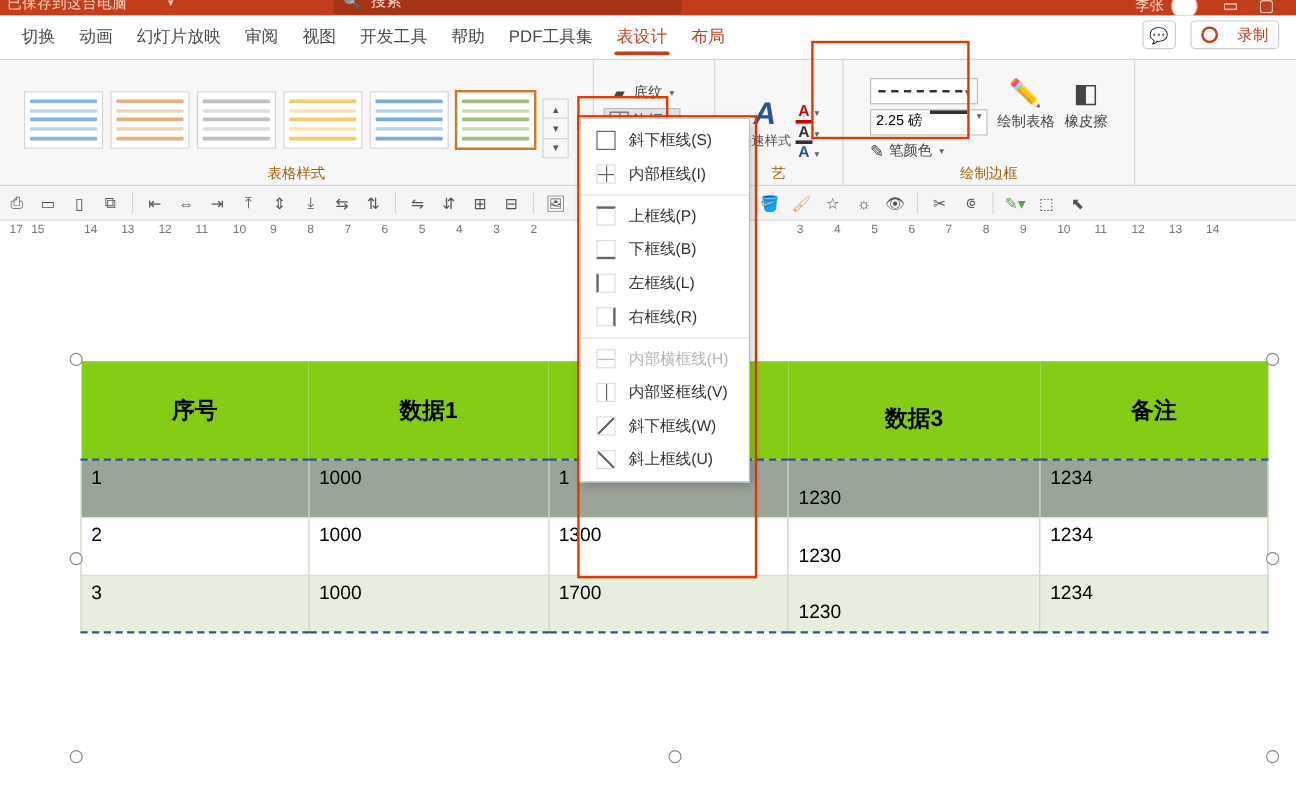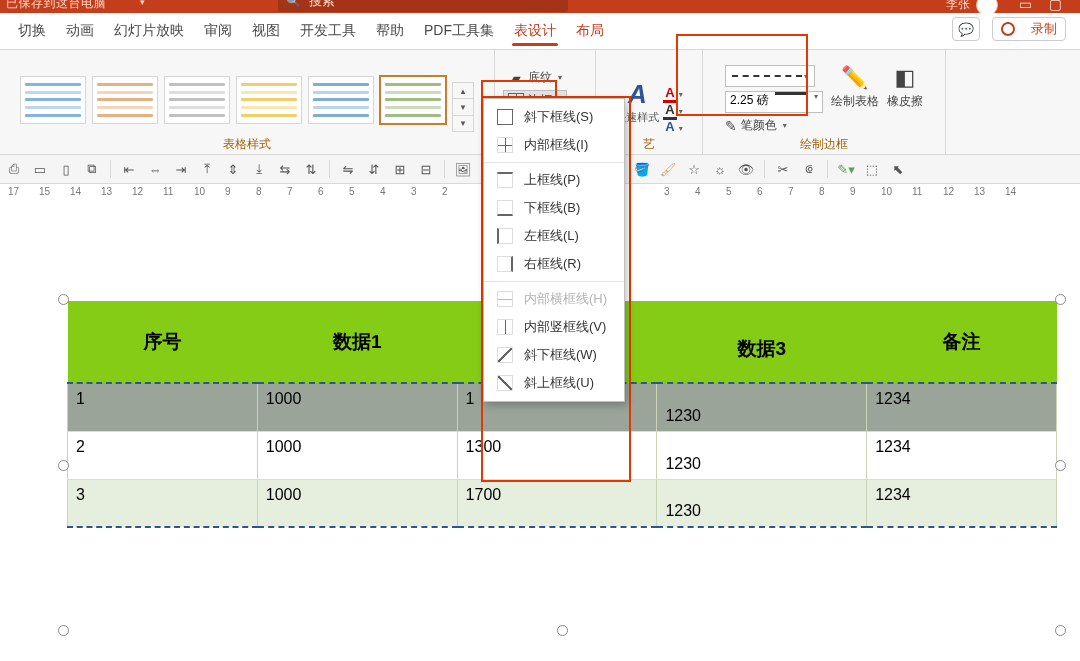--- a/index.html
+++ b/index.html
@@ -335,21 +335,21 @@
     <span class="qbtn">⟃</span>
     <span class="sep"></span>
     <span class="qbtn" style="color:#5a9e5a">✎▾</span>
     <span class="qbtn">⬚</span>
     <span class="qbtn">⬉</span>
   </div>
 </div>
 
 <div class="ruler" id="ruler">
     <span class="num" style="left: 8px;">17</span>
-    <span class="num" style="left: 39px;">15</span>
+    <span class="num" style="left: 26px;">15</span>
     <span class="num" style="left: 70px;">14</span>
     <span class="num" style="left: 101px;">13</span>
     <span class="num" style="left: 132px;">12</span>
     <span class="num" style="left: 163px;">11</span>
     <span class="num" style="left: 194px;">10</span>
     <span class="num" style="left: 225px;">9</span>
     <span class="num" style="left: 256px;">8</span>
     <span class="num" style="left: 287px;">7</span>
     <span class="num" style="left: 318px;">6</span>
     <span class="num" style="left: 349px;">5</span>

